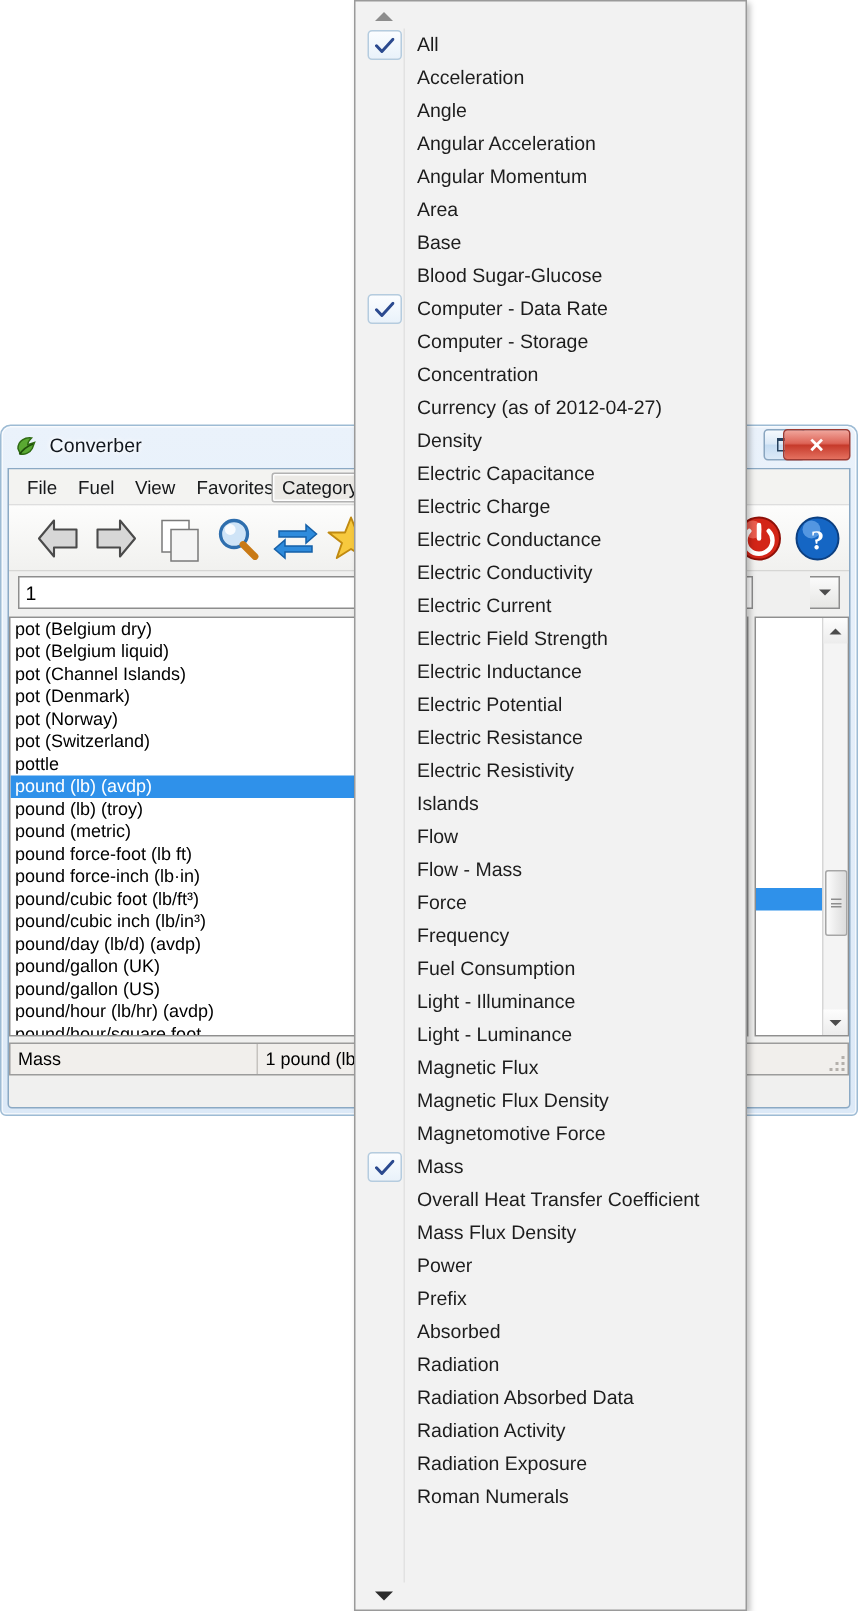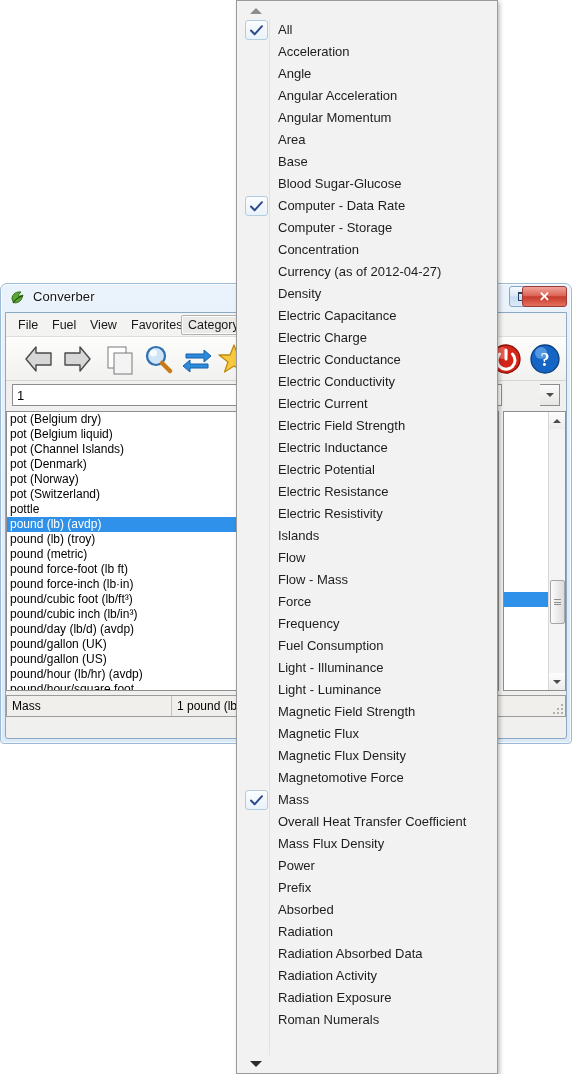--- a/index.html
+++ b/index.html
@@ -431,21 +431,20 @@
         <div class="mi"><span>Electric Resistance</span></div>
         <div class="mi"><span>Electric Resistivity</span></div>
         <div class="mi"><span>Islands</span></div>
         <div class="mi"><span>Flow</span></div>
         <div class="mi"><span>Flow - Mass</span></div>
         <div class="mi"><span>Force</span></div>
         <div class="mi"><span>Frequency</span></div>
         <div class="mi"><span>Fuel Consumption</span></div>
         <div class="mi"><span>Light - Illuminance</span></div>
         <div class="mi"><span>Light - Luminance</span></div>
-        <div class="mi"><span>Magnetic Field Strength</span></div>
         <div class="mi"><span>Magnetic Flux</span></div>
         <div class="mi"><span>Magnetic Flux Density</span></div>
         <div class="mi"><span>Magnetomotive Force</span></div>
         <div class="mi"><span class="chk">
             <svg width="13" height="11" viewBox="0 0 13 11">
               <path d="M1 5.5 L4.6 9.3 L12 1.2" stroke="#2b4a8f" stroke-width="2" fill="none" stroke-linecap="round" stroke-linejoin="round"></path>
             </svg>
           </span><span>Mass</span></div>
         <div class="mi"><span>Overall Heat Transfer Coefficient</span></div>
         <div class="mi"><span>Mass Flux Density</span></div>

